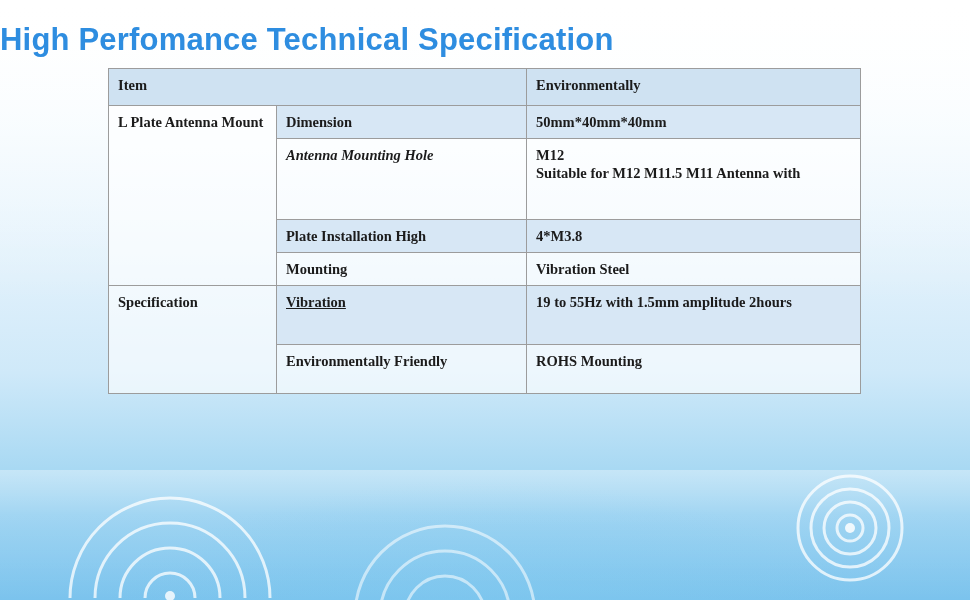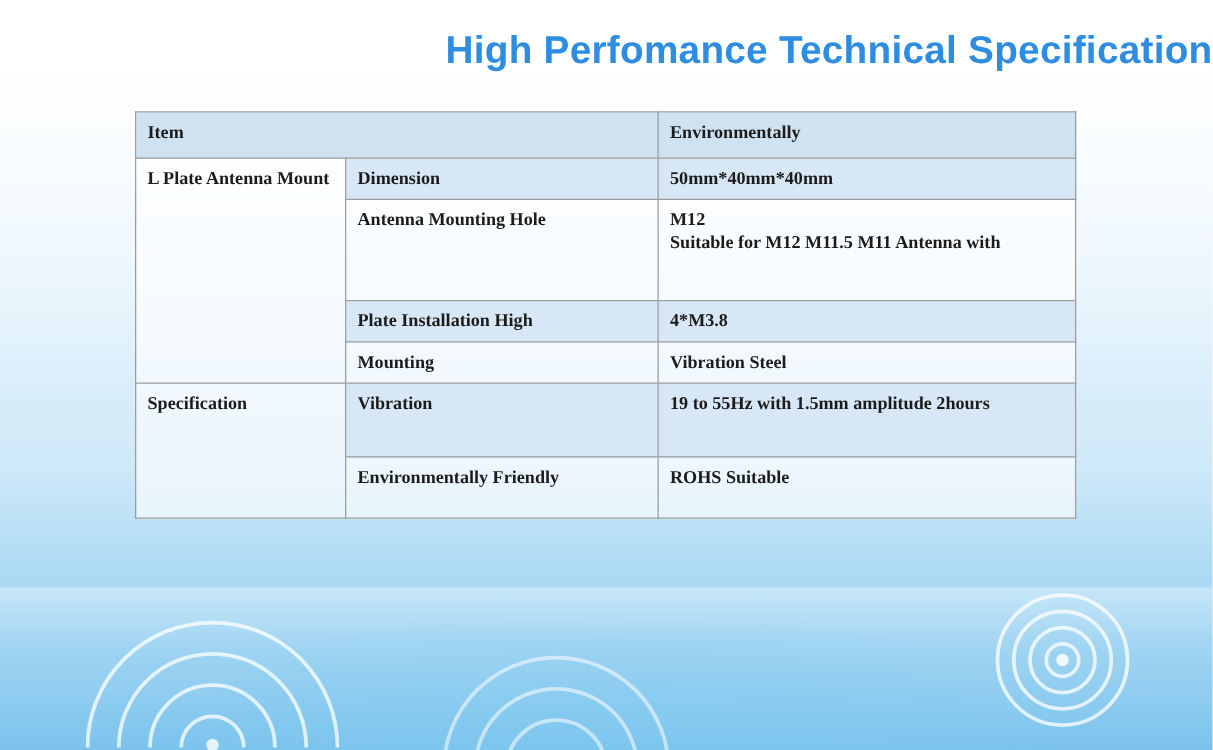--- a/index.html
+++ b/index.html
@@ -44,33 +44,33 @@
     pointer-events: none;
   }
   .ripple svg { display: block; }
 
   h1.title {
     position: absolute;
     left: 0;
     right: 0;
     top: 22px;
     margin: 0;
-    text-align: right;
+    text-align: left;
     font-family: "Liberation Sans", sans-serif;
     font-size: 31px;
     font-weight: bold;
     color: #2e8de0;
     letter-spacing: 0.2px;
     text-shadow: 0 1px 0 rgba(255,255,255,0.7);
   }
 
   table.spec {
     position: absolute;
     left: 108px;
-    top: 89px;
+    top: 68px;
     width: 752px;
     border-collapse: collapse;
     table-layout: fixed;
     background: transparent;
   }
   table.spec td {
     border: 1px solid #9c9c9c;
     vertical-align: top;
     padding: 7px 8px 7px 9px;
     font-family: "Liberation Serif", serif;
@@ -153,41 +153,41 @@
         <td class="hdr">Environmentally</td>
       </tr>
 
       <tr>
         <td class="group" rowspan="4">L Plate Antenna Mount</td>
         <td class="tint">Dimension</td>
         <td class="tint nowrapline">50mm*40mm*40mm</td>
       </tr>
 
       <tr>
-        <td class="fill" style="height:66px;">Antenna Mounting Hole</td>
+        <td class="fill" style="height:66px;font-style:italic;">Antenna Mounting Hole</td>
         <td class="fill nowrapline">M12
 Suitable for M12 M11.5 M11 Antenna with</td>
       </tr>
 
       <tr>
         <td class="tint">Plate Installation High</td>
         <td class="tint nowrapline"> 4*M3.8</td>
       </tr>
 
       <tr>
         <td class="fill">Mounting</td>
         <td class="fill nowrapline">Vibration Steel</td>
       </tr>
 
       <tr>
         <td class="group" rowspan="2">Specification</td>
-        <td class="tint" style="height:44px;">Vibration</td>
+        <td class="tint" style="height:44px;text-decoration:underline;">Vibration</td>
         <td class="tint nowrapline">19 to 55Hz with 1.5mm amplitude 2hours</td>
       </tr>
 
       <tr>
         <td class="fill" style="height:34px;">Environmentally Friendly</td>
-        <td class="fill nowrapline">ROHS Suitable</td>
+        <td class="fill nowrapline">ROHS Mounting</td>
       </tr>
     </tbody>
   </table>
 
 </div>
 
 </body></html>

